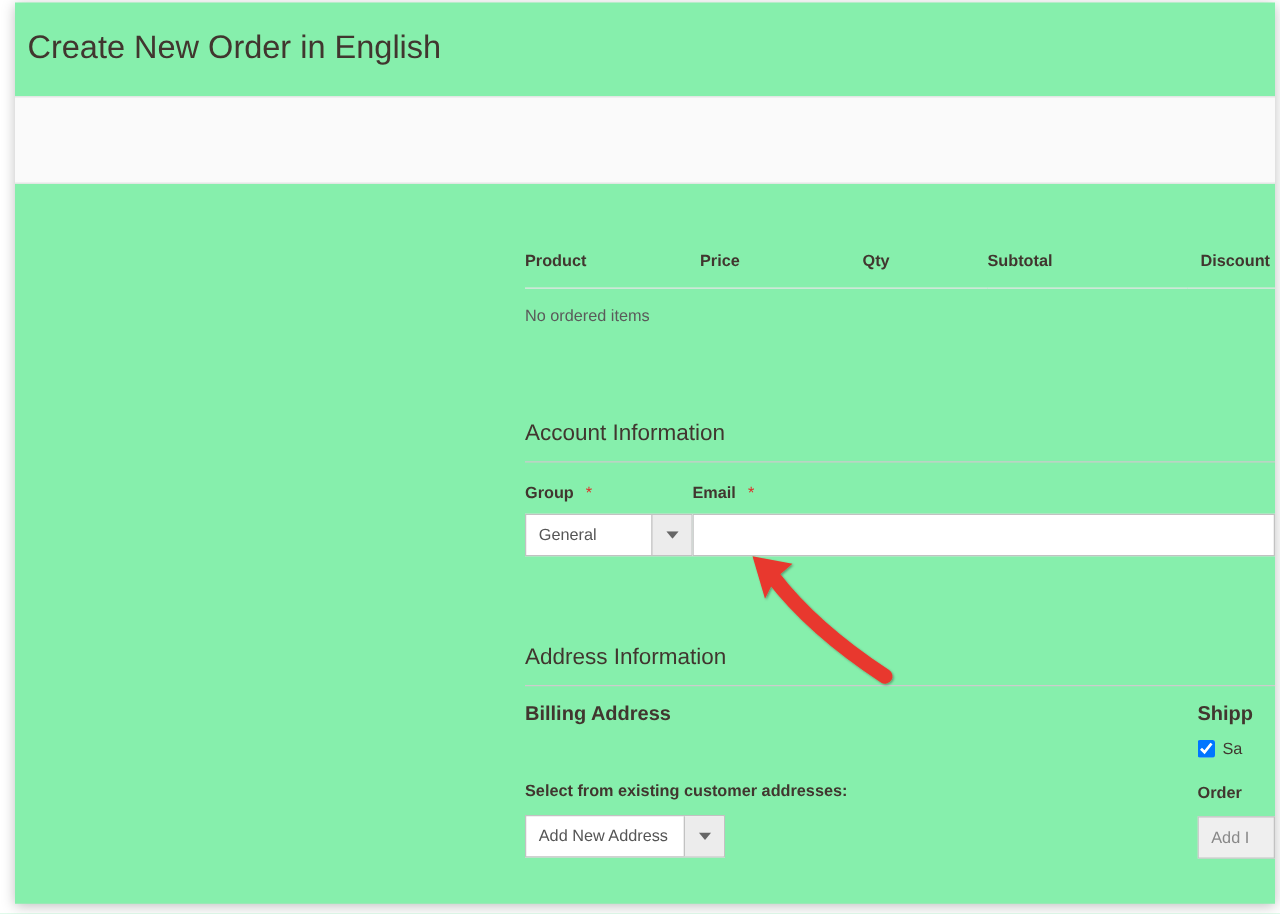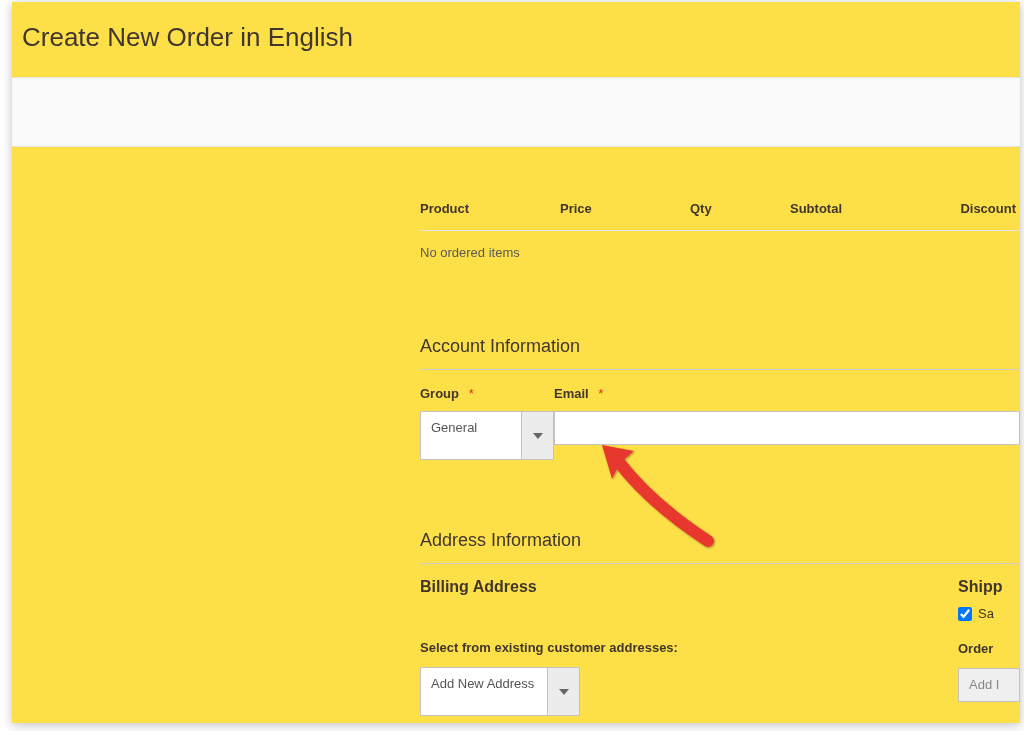--- a/index.html
+++ b/index.html
@@ -10,21 +10,21 @@
       height: 731px;
       overflow: hidden;
       position: relative;
     }
     .frame {
       position: absolute;
       left: 12px;
       top: 2px;
       right: 4px;
       bottom: 8px;
-      background: #fde047;
+      background: #86efac;
       box-shadow: 0 2px 10px rgba(0,0,0,0.25);
     }
     .page-title {
       font-size: 26px;
       font-weight: 300;
       color: #41362f;
       padding: 20px 10px 24px 10px;
     }
     .fieldset-band {
       height: 70px;
@@ -78,21 +78,21 @@
       font-weight: 700;
       color: #41362f;
       display: block;
       margin-bottom: 10px;
     }
     .required-star { color: #e02b27; margin-left: 6px; font-weight: 400; }
     .select-wrap {
       position: relative;
       display: flex;
       border: 1px solid #c2c2c2;
-      height: 49px;
+      height: 34px;
       background: #fff;
     }
     .select-wrap .select-value {
       flex: 1;
       font-size: 13px;
       color: #555;
       padding: 0 10px;
       line-height: 32px;
     }
     .select-wrap .select-btn {

